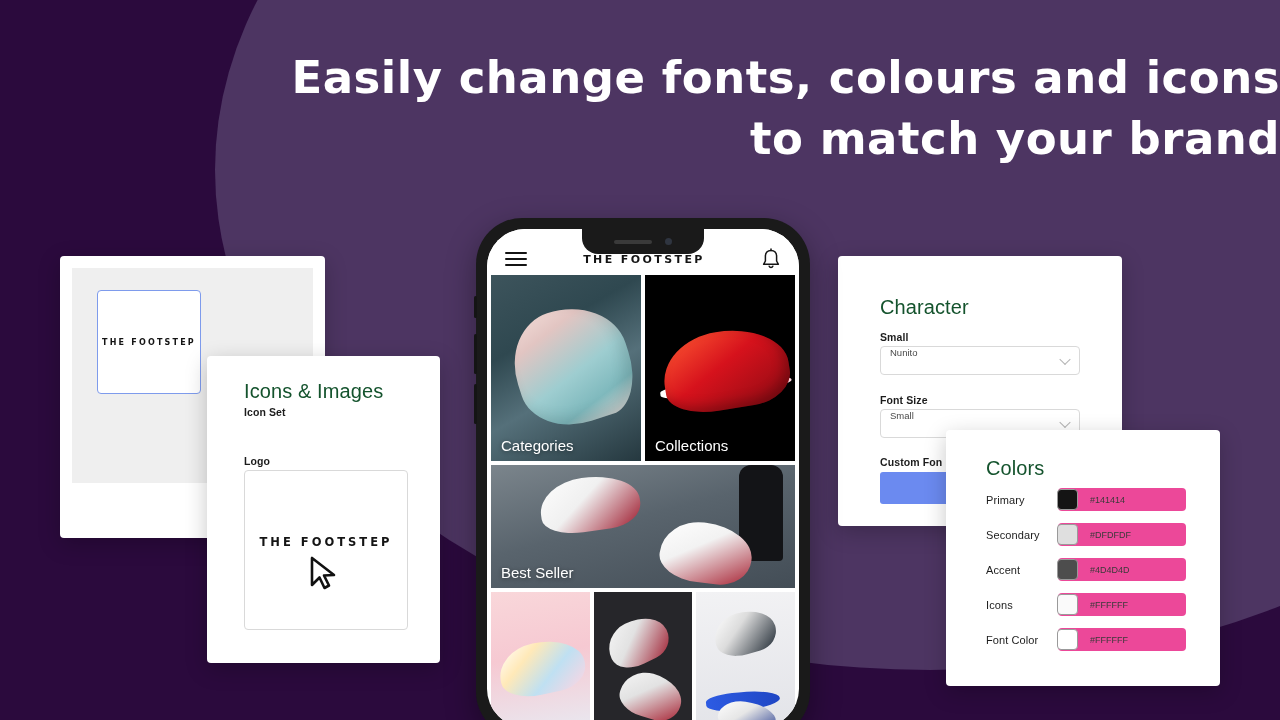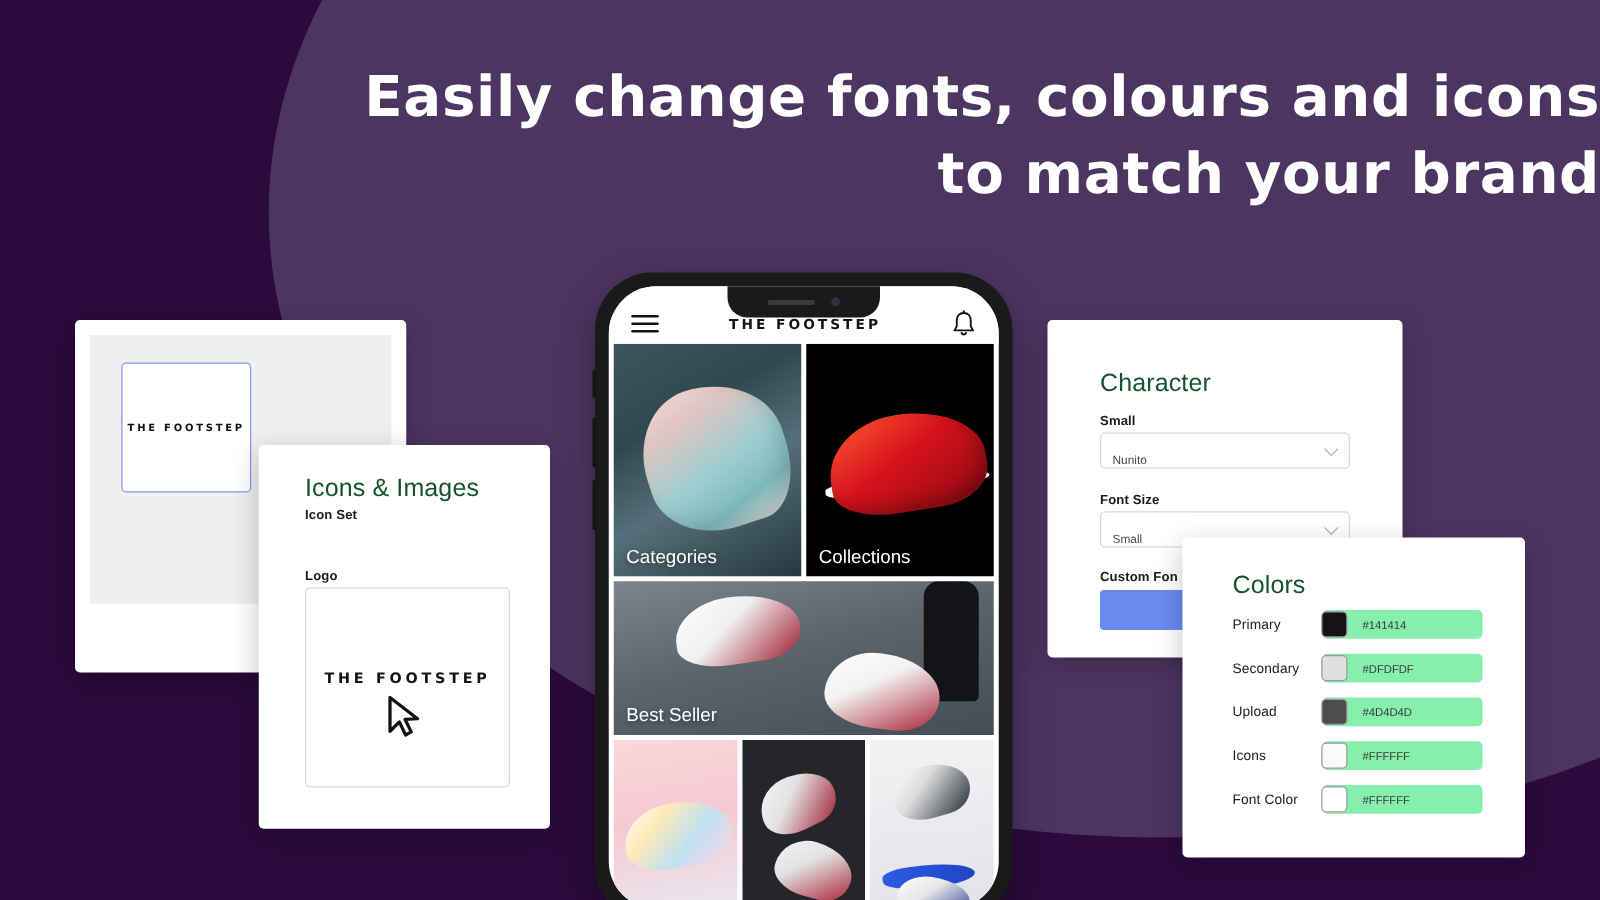--- a/index.html
+++ b/index.html
@@ -49,21 +49,21 @@
     font-size: 10.5px;
     font-weight: 700;
     letter-spacing: 0.1px;
   }
   .select {
     position: relative;
     border: 1px solid #d9d9d9;
     border-radius: 4px;
     background: #fff;
     display: flex;
-    align-items: flex-end;
+    align-items: flex-start;
   }
   .select .val {
     font-size: 9.5px; color: #4a4a4a; padding-left: 9px;
   }
   .chev {
     position: absolute; right: 10px; top: 50%;
     width: 8px; height: 8px;
     border-right: 1.3px solid #b4b4b4;
     border-bottom: 1.3px solid #b4b4b4;
     transform: translateY(-70%) rotate(45deg);
@@ -141,21 +141,21 @@
   #colors-rows { position: absolute; left: 40px; top: 58px; width: 200px; }
   .color-row {
     display: flex; align-items: center;
     height: 23px; margin-bottom: 12px;
   }
   .color-row .cname {
     width: 72px; font-size: 11px; color: #1c1c1c; letter-spacing: 0.1px;
   }
   .color-field {
     flex: 1; height: 23px;
-    background: #86efac; border-radius: 4px;
+    background: #ec4899; border-radius: 4px;
     display: flex; align-items: center;
     position: relative;
   }
   .color-chip {
     width: 21px; height: 21px;
     border-radius: 4px;
     border: 1px solid #9a9a9a;
     margin-left: -1px;
     flex: none;
   }
@@ -374,21 +374,21 @@
         </div>
       </div>
       <div class="color-row">
         <span class="cname">Secondary</span>
         <div class="color-field">
           <span class="color-chip" style="background: rgb(223, 223, 223);"></span>
           <span class="color-hex">#DFDFDF</span>
         </div>
       </div>
       <div class="color-row">
-        <span class="cname">Upload</span>
+        <span class="cname">Accent</span>
         <div class="color-field">
           <span class="color-chip" style="background: rgb(77, 77, 77);"></span>
           <span class="color-hex">#4D4D4D</span>
         </div>
       </div>
       <div class="color-row">
         <span class="cname">Icons</span>
         <div class="color-field">
           <span class="color-chip" style="background: rgb(250, 250, 250);"></span>
           <span class="color-hex">#FFFFFF</span>

